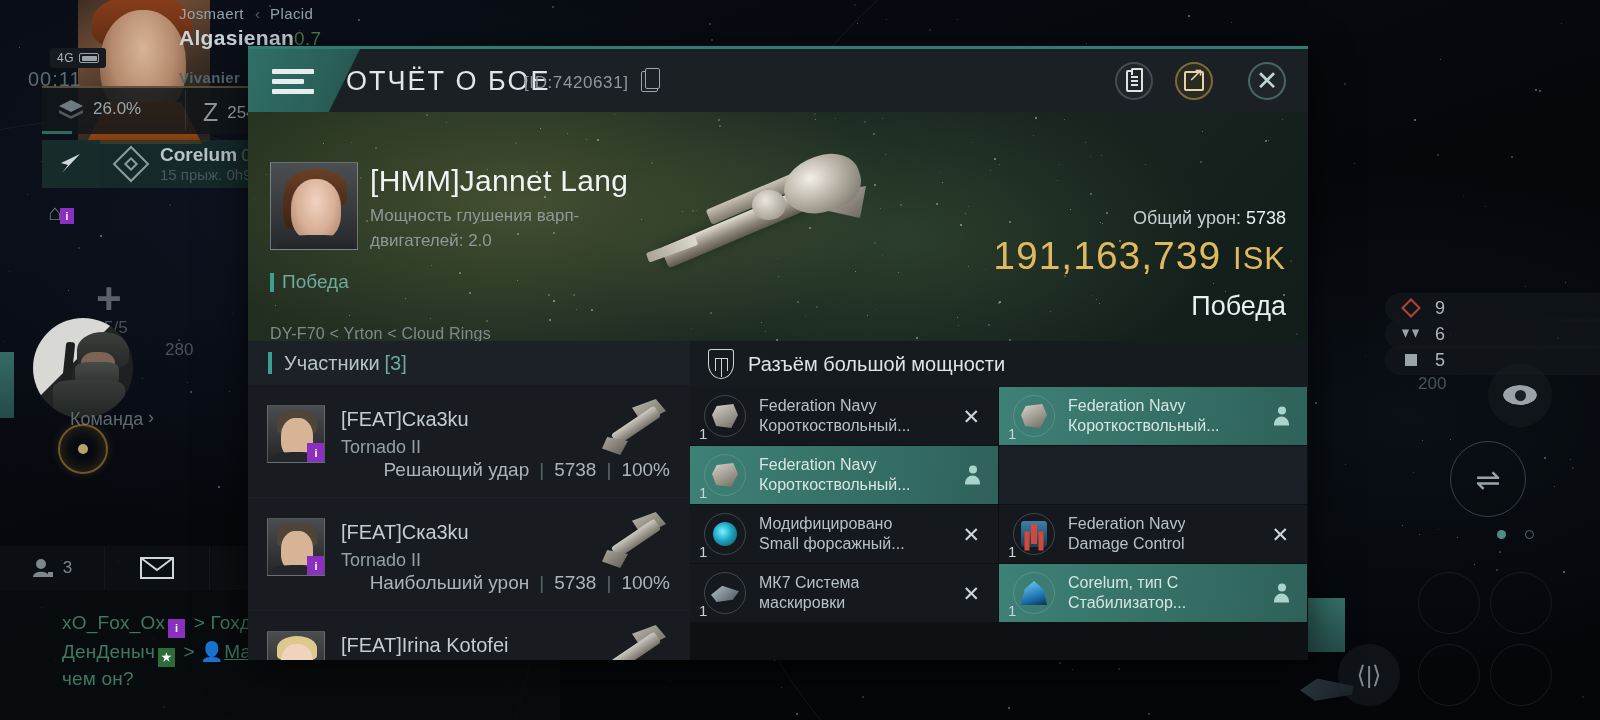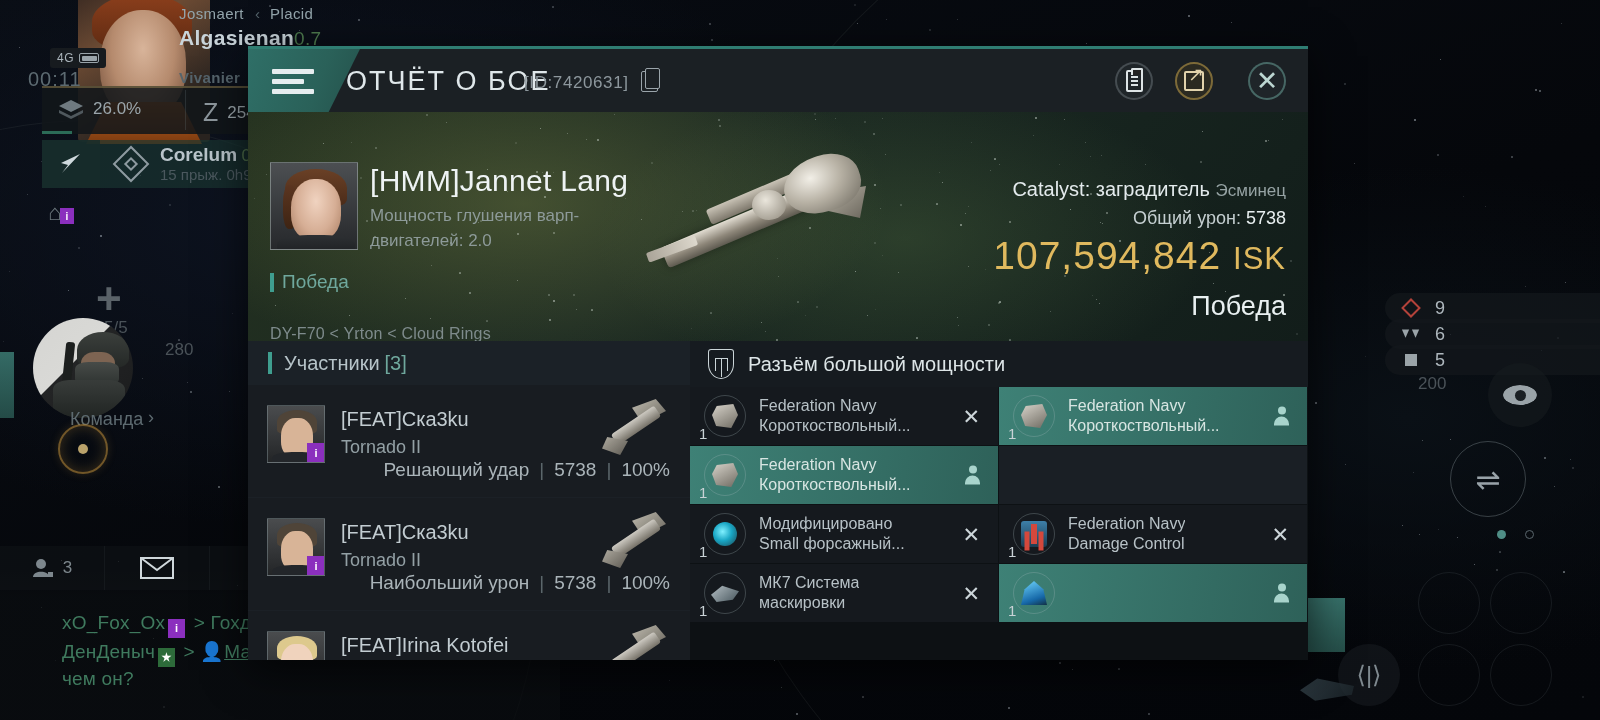--- a/index.html
+++ b/index.html
@@ -1032,30 +1032,26 @@
       </div>
       <div class="pilot-name">[HMM]Jannet Lang</div>
       <div class="pilot-sub">Мощность глушения варп-двигателей: 2.0</div>
 
       <div class="victory-tag">
         <span class="bar"></span>
         <span class="txt">Победа</span>
       </div>
       <div class="hero-loc">DY-F70 &lt; Yrton &lt; Cloud Rings</div>
 
-      <div class="hero-r1">
-        <span>Catalyst: заградитель</span>
-        <span class="ship-type">Эсминец</span>
-      </div>
       <div class="hero-r2">
         <span>Общий урон:</span>
         <span class="val">5738</span>
       </div>
       <div class="hero-isk">
-        <span>107,594,842</span>
+        <span>191,163,739</span>
         <span class="unit">ISK</span>
       </div>
       <div class="hero-verdict">Победа</div>
     </div>
 
     <div class="body">
 
       <div class="panel-left">
         <div class="section-head">
           <span class="accent"></span>
@@ -1207,20 +1203,24 @@
               <span class="l2">МК7 Система</span>
               <span class="l2">маскировки</span>
             </span>
             <span class="mod-act">✕</span>
           </div>
           <div class="mod-cell hl">
             <span class="mod-icon">
                 <i class="mi-stab"></i>
               </span>
             <span class="mod-qty">1</span>
+            <span class="mod-txt">
+              <span class="l2">Corelum, тип C</span>
+              <span class="l2">Стабилизатор...</span>
+            </span>
             <span class="person-ico">
                 <i class="h"></i>
                 <i class="b"></i>
               </span>
           </div>
         </div>
 
       </div>
 
     </div>

